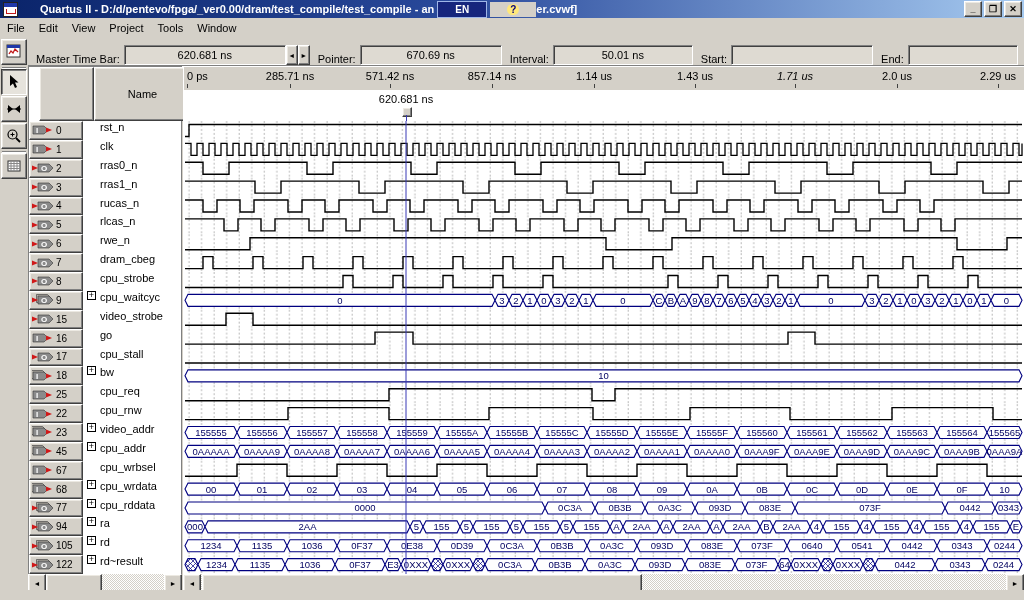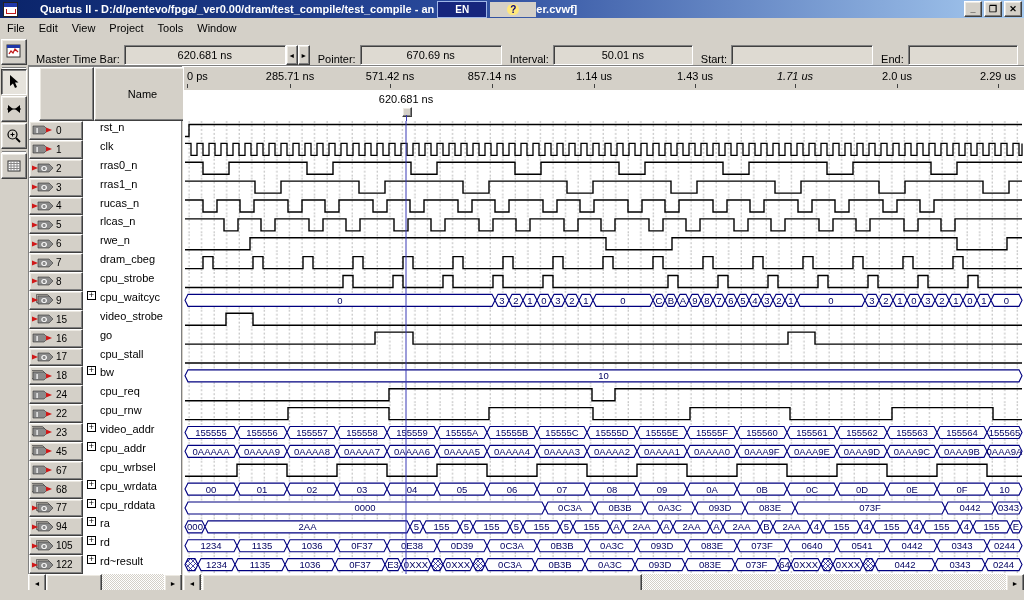--- a/index.html
+++ b/index.html
@@ -390,21 +390,21 @@
       </div>
       <div class="nrow" style="top: 264.25px; height: 18.875px;">
         <div class="numcell raised">
           <svg width="22" height="12">
             <g transform="translate(0,0)">
               <path d="M1 2 L12 2 L16 6 L12 10 L1 10 Z" fill="#8a8a8a" stroke="#333" stroke-width="0.6"></path>
               <text x="4" y="9" font-size="8" font-weight="bold" fill="#fff">I</text>
               <path d="M14 3.5 L20 6 L14 8.5 Z" fill="#d01818"></path>
             </g>
           </svg>
-          <span class="num">24</span>
+          <span class="num">25</span>
         </div>
         <div class="namecell">
           <span class="plusspace"></span>
           <span class="signame">cpu_req</span>
         </div>
       </div>
       <div class="nrow" style="top: 283.125px; height: 18.875px;">
         <div class="numcell raised">
           <svg width="22" height="12">
             <g transform="translate(0,0)">

